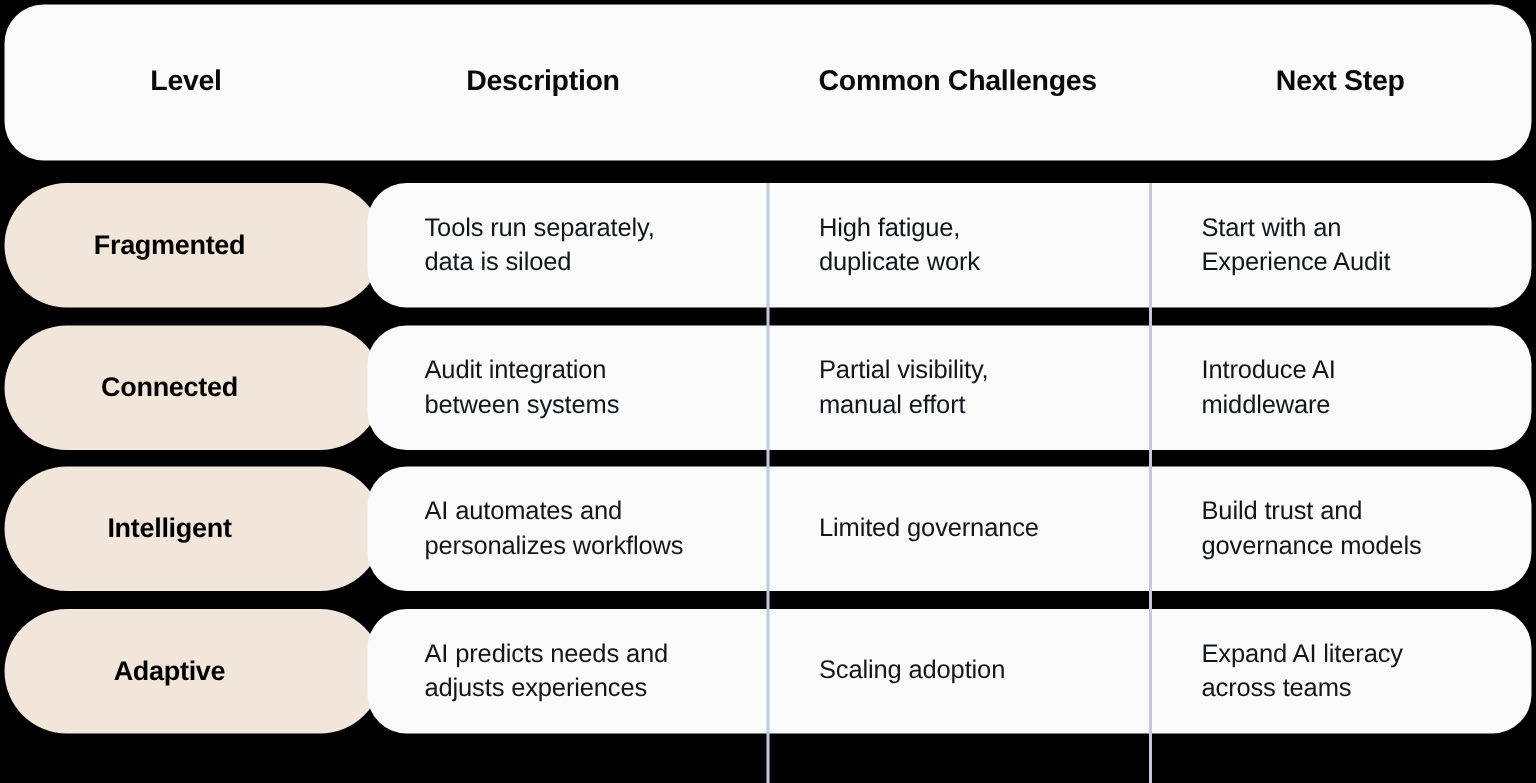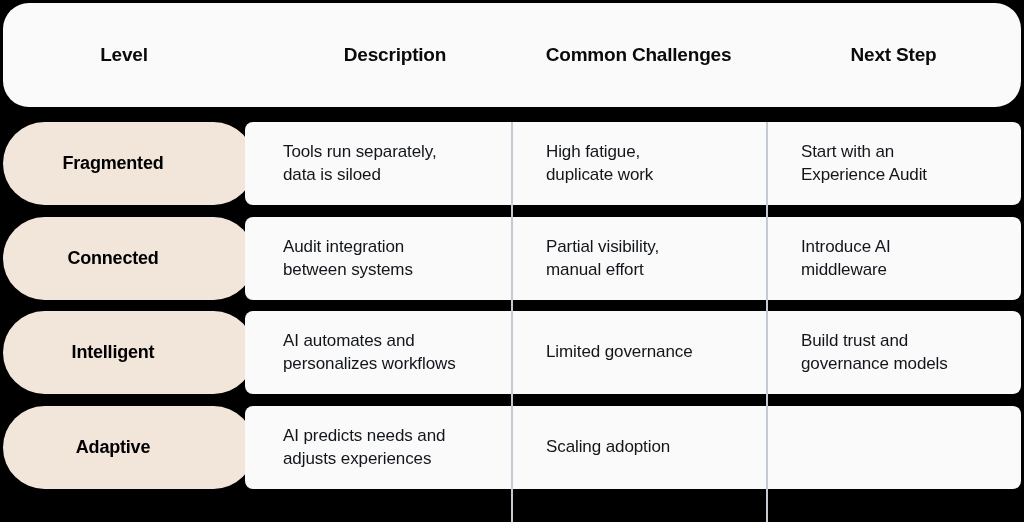--- a/index.html
+++ b/index.html
@@ -51,21 +51,21 @@
     align-items: center;
     justify-content: center;
     text-align: center;
     color: #0A0A0A;
     font-size: 19px;
     font-weight: bold;
     line-height: 1.24;
     letter-spacing: -0.2px;
   }
   .header-cell.h-level       { left: 0px;   width: 242px; }
-  .header-cell.h-description { left: 259px; width: 266px; }
+  .header-cell.h-description { left: 226px; width: 266px; }
   .header-cell.h-challenges  { left: 508px; width: 255px; text-align: right; }
   .header-cell.h-next        { left: 763px; width: 255px; }
 
   
   .row {
     position: absolute;
     left: 0;
     width: 1024px;
     height: 83px;
   }
@@ -98,21 +98,21 @@
   }
 
   
   .row-body {
     position: absolute;
     left: 245px;
     top: 0;
     width: 776px;
     height: 83px;
     background: #FAFAFA;
-    border-radius: 8px;
+    border-radius: 26px;
     z-index: 2;
   }
 
   .cell {
     position: absolute;
     top: 0;
     height: 83px;
     display: flex;
     flex-direction: column;
     justify-content: center;
@@ -182,19 +182,21 @@
   </div>
 
   <div class="row r3">
     <div class="level-pill">
       <span class="level-label">Adaptive</span>
     </div>
     <div class="row-body">
       <div class="cell c-description">AI predicts needs and
 adjusts experiences</div>
       <div class="cell c-challenges">Scaling adoption</div>
+      <div class="cell c-next">Expand AI literacy
+across teams</div>
     </div>
   </div>
 
   <div class="divider d1"></div>
   <div class="divider d2"></div>
 
 </div>
 
 </body></html>

